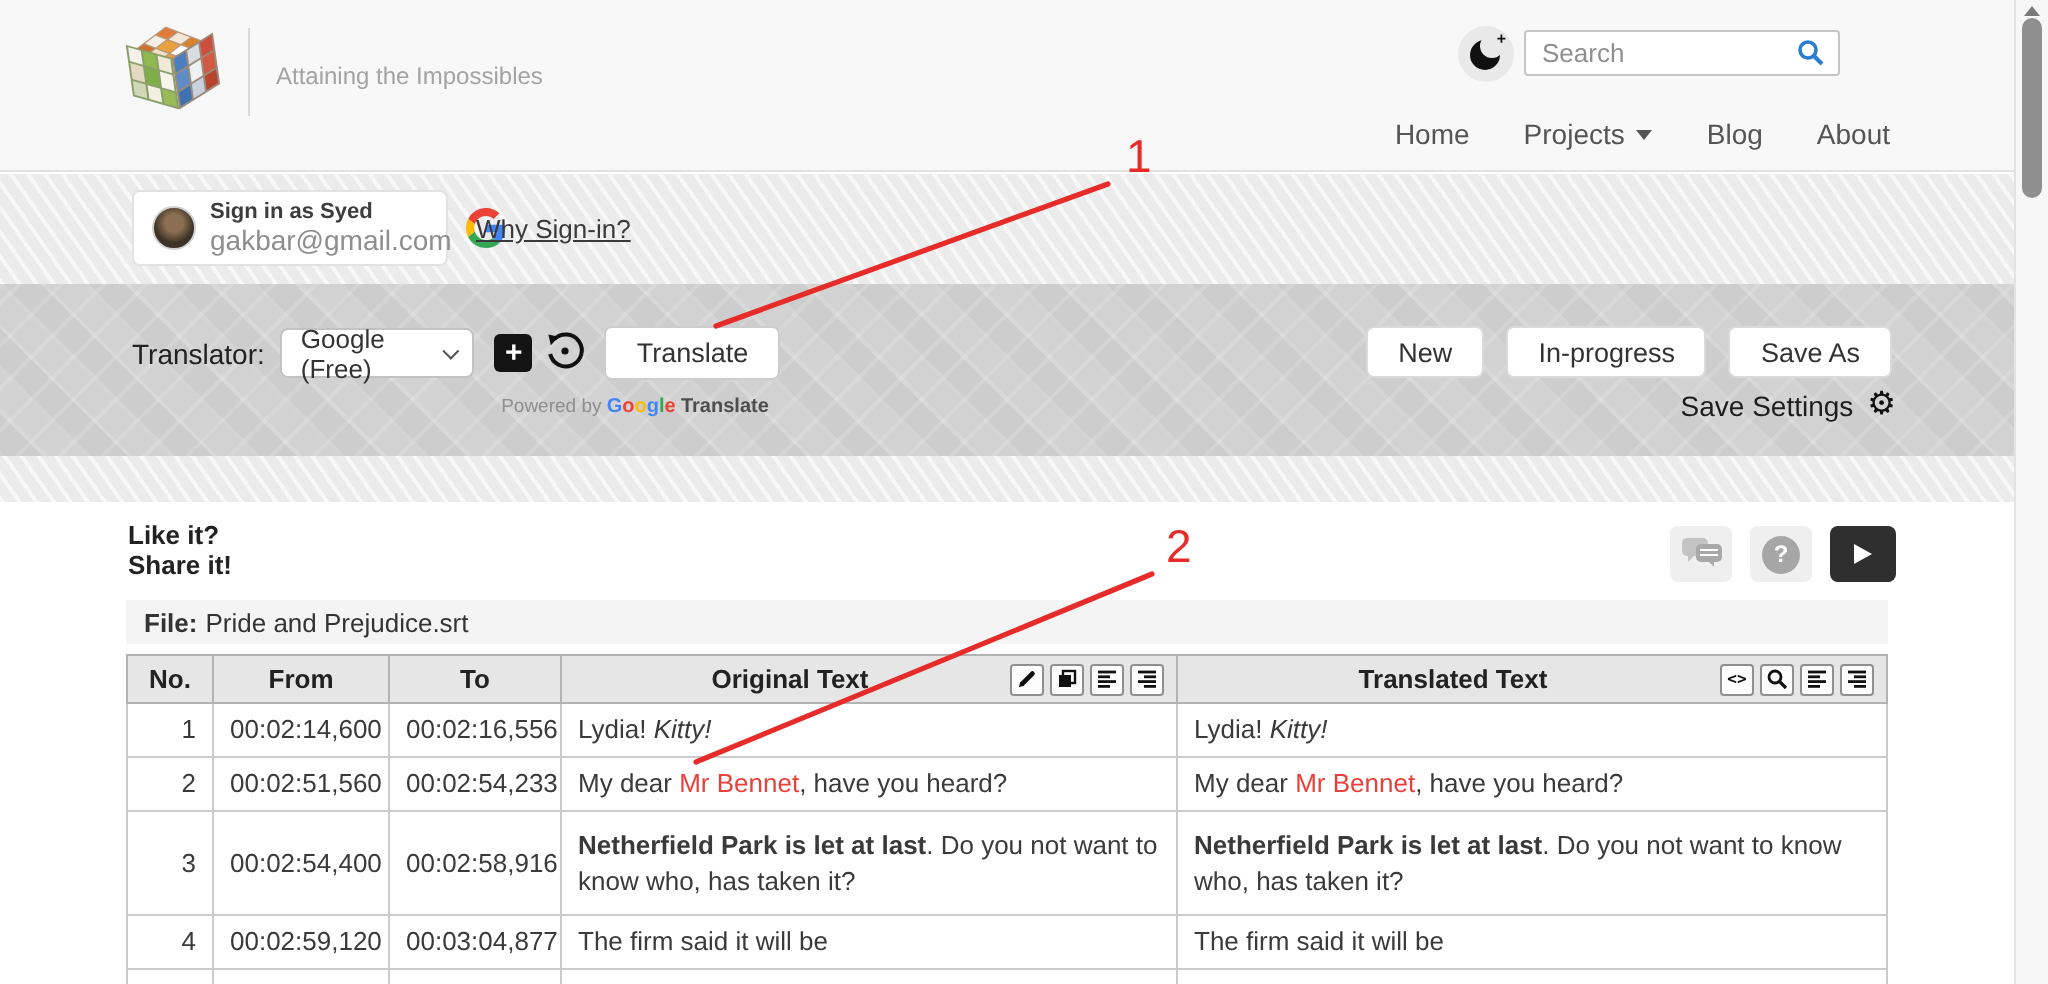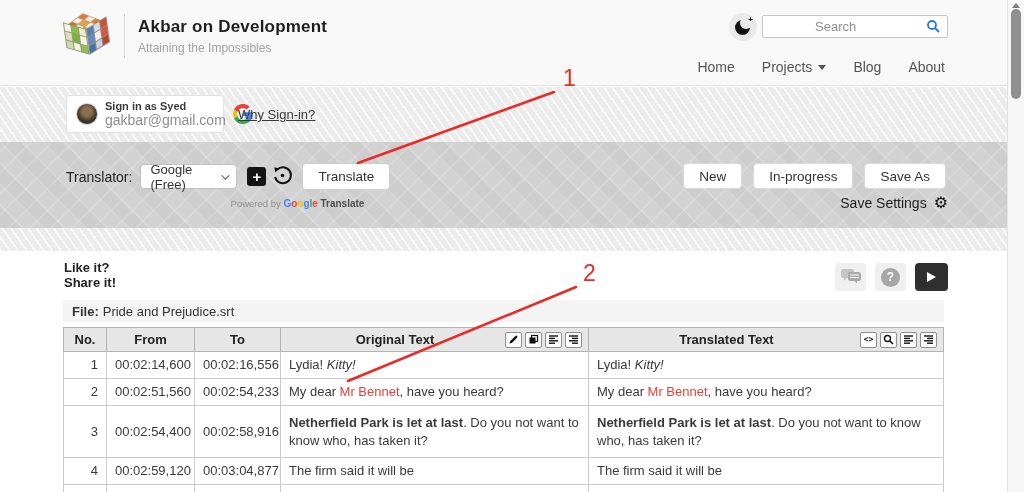--- a/index.html
+++ b/index.html
@@ -38,22 +38,22 @@
   .site-title { font-size:17px; font-weight:bold; color:#1f1f1f; letter-spacing:.2px; }
   .site-tagline { font-size:12px; color:#a3a3a3; margin-top:4px; }
 
   .moon-btn { position:absolute; left:729px; top:13px; width:28px; height:28px; border-radius:50%;
               background:#e9e9e9; border:none; cursor:pointer; }
   .moon { position:absolute; left:6px; top:7px; width:15px; height:15px; border-radius:50%; background:#111; }
   .moon::after { content:""; position:absolute; left:5px; top:-3px; width:12px; height:12px; border-radius:50%;
                  background:#e9e9e9; }
   .moon::before { content:"+"; position:absolute; right:-3px; top:-5px; font-size:8px; font-weight:bold; color:#111; z-index:2; }
 
-  .search-box { position:absolute; left:762px; top:15px; width:186px; height:23px; background:#fff;
-                border:1px solid #c5c5c5; border-radius:2px; display:flex; align-items:center;padding-left:44px; }
+  .search-box { position:absolute; left:762px; top:15px; width:158px; height:23px; background:#fff;
+                border:1px solid #c5c5c5; border-radius:2px; display:flex; align-items:center; }
   .search-box input { flex:1; border:none; outline:none; font-size:13px; padding:0 4px 0 8px;
                       font-family:"Liberation Sans", sans-serif; color:#333; background:transparent; min-width:0; }
   .search-box input::placeholder { color:#8f8f8f; }
   .search-mag { flex:none; margin-right:6px; display:flex; }
 
   .nav { position:absolute; top:59px; left:0; right:62px; display:flex; justify-content:flex-end;
          gap:27px; font-size:14px; color:#545454; align-items:center; }
   .nav a { color:#545454; text-decoration:none; display:flex; align-items:center; gap:6px; cursor:pointer; }
   .caret-down { width:0; height:0; border-left:4px solid transparent; border-right:4px solid transparent;
                 border-top:5px solid #545454; display:inline-block; }
@@ -91,21 +91,21 @@
             cursor:pointer; }
   .select-engine { width:97px; margin-right:10px; }
   .select-lang { width:155px; margin-right:8px; }
   .chev { width:6px; height:6px; border-right:1.6px solid #555; border-bottom:1.6px solid #555;
           transform:rotate(45deg) translateY(-2px); flex:none; }
   .plus-btn { width:19px; height:19px; background:#141414; color:#fff; border:none; border-radius:3px;
               font:bold 15px/18px "Liberation Sans", sans-serif; text-align:center; margin-right:6px; cursor:pointer; }
   .history-btn { background:none; border:none; padding:0; margin-right:9px; display:flex; cursor:pointer; }
   .translate-btn { background:#fff; border:1px solid #cdcdcd; border-radius:4px; height:27px; padding:0 15px;
                    font-size:13.5px; color:#333; font-family:"Liberation Sans", sans-serif; cursor:pointer; }
-  .powered { position:absolute; left:216px; top:56px; width:163px; text-align:center; font-size:9.5px;
+  .powered { position:absolute; left:236px; top:56px; width:163px; text-align:center; font-size:9.5px;
              color:#8e8e8e; white-space:nowrap; }
   .powered b { color:#4d4d4d; font-size:10px; }
   .powered .gl { font-weight:bold; font-size:10px; }
 
   .action-buttons { position:absolute; right:61px; top:21px; display:flex; gap:11px;align-items:flex-end; }
   .action-buttons button { background:#fff; border:1px solid #dadada; border-radius:4px; height:26px;
                            padding:0 15px; font-size:13.5px; color:#333;
                            font-family:"Liberation Sans", sans-serif; cursor:pointer; }
   .save-settings { position:absolute; right:59px; top:53px; display:flex; align-items:center; gap:7px;
                    font-size:14px; color:#1d1d1d; cursor:pointer; }
@@ -195,21 +195,20 @@
               <span></span>
               <span></span>
               <span></span>
               <span></span>
               <span></span>
               <span></span>
             </div>
         </div>
         <div class="logo-divider"></div>
         <div>
-          <div class="site-title">Akbar on Development</div>
           <div class="site-tagline">Attaining the Impossibles</div>
         </div>
       </div>
 
       <button class="moon-btn">
         <span class="moon"></span>
       </button>
 
       <div class="search-box">
         <input type="text" placeholder="Search" style="">

